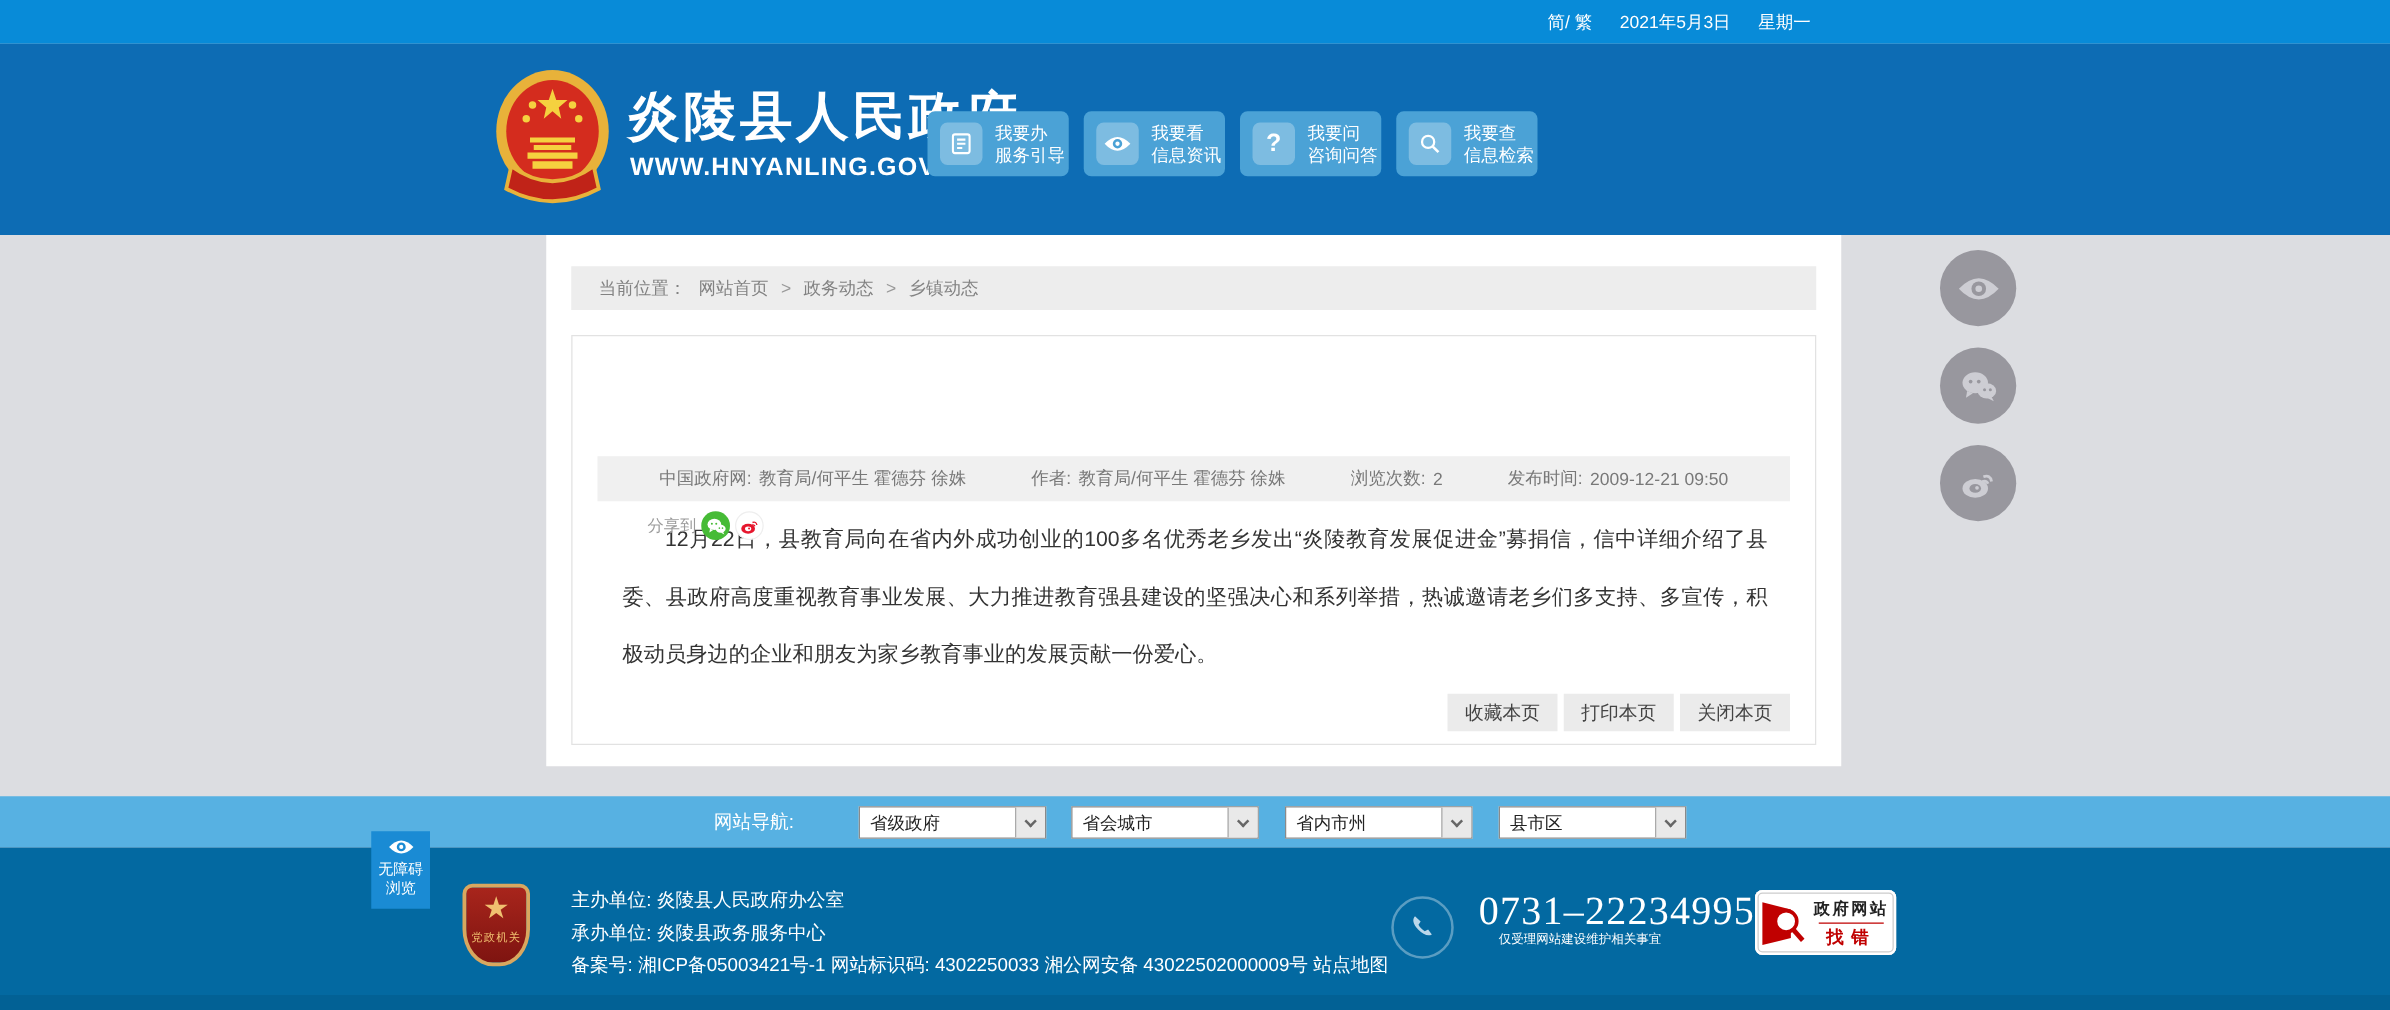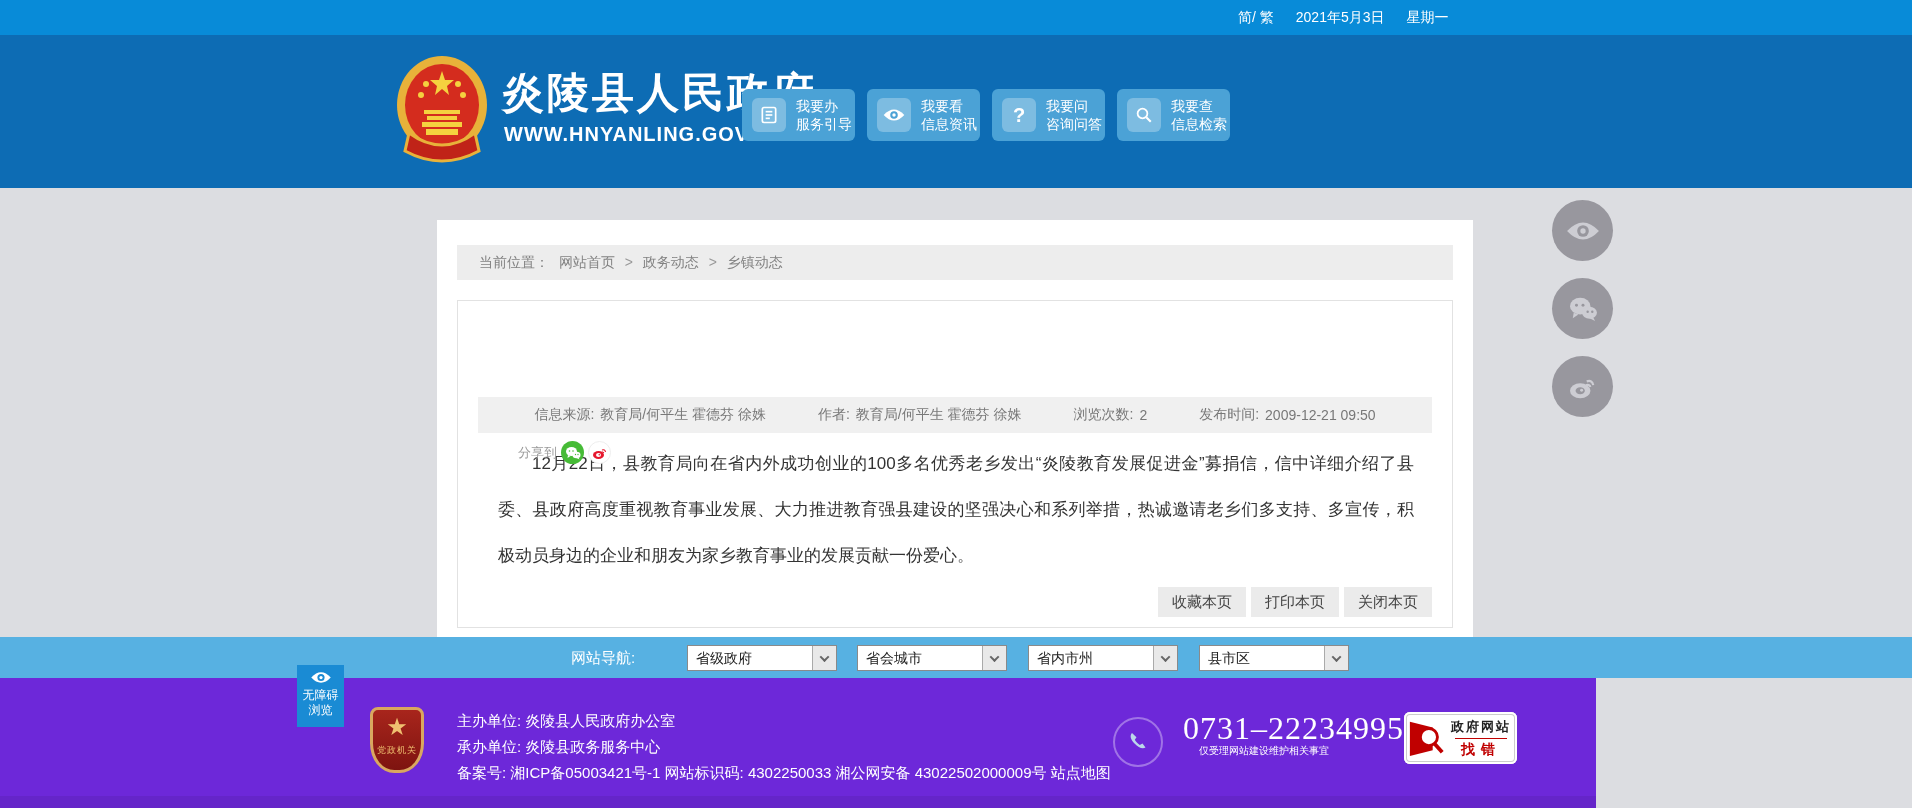--- a/index.html
+++ b/index.html
@@ -21,21 +21,21 @@
   .qbtn { width:113px; height:52px; background:#4BA2D6; border-radius:6px; display:flex; align-items:center; padding-left:10px; gap:10px; cursor:pointer; }
   .qicon { width:34px; height:34px; background:rgba(255,255,255,0.28); border-radius:6px; display:flex; align-items:center; justify-content:center; color:#fff; font-size:20px; font-weight:bold; flex:0 0 auto; }
   .qtext { color:#fff; font-size:14px; line-height:18px; white-space:nowrap; }
   .searchbox { position:absolute; left:1248px; top:62px; display:flex; }
   .searchbox input { width:185px; height:31px; border:none; outline:none; border-radius:16px 0 0 16px; padding-left:16px; font-size:13px; color:#555; background:#fff; }
   .searchbox input::placeholder { color:#c0c0c0; }
   .search-btn { width:110px; height:31px; background:#4BA2D6; color:#fff; font-size:16px; border:none; border-radius:0 3px 3px 0; cursor:pointer; letter-spacing:1px; }
 
   
   .main { position:absolute; left:0; top:188px; width:1912px; height:449px; background:#DCDDE1; }
-  .panel { position:absolute; left:437px; top:0; width:1036px; height:425px; background:#fff;margin-top:32px; }
+  .panel { position:absolute; left:437px; top:0; width:1036px; height:425px; background:#fff; }
   .crumb { position:absolute; left:20px; top:25px; width:996px; height:35px; background:#EDEDED; color:#828282; font-size:14px; line-height:35px; padding-left:22px; }
   .crumb span { margin-right:6px; }
   .crumb .sep { color:#999; }
   .artbox { position:absolute; left:20px; top:80px; width:996px; height:328px; border:1px solid #E2E2E2; background:#fff; }
   .art-title { position:absolute; left:0; top:32px; width:100%; text-align:center; color:#1C70BA; font-size:27px; font-weight:bold; letter-spacing:1px; }
   .metabar { position:absolute; left:20px; top:96px; width:954px; height:36px; background:#F0F0F0; display:flex; justify-content:center; align-items:center; gap:6px; color:#787878; font-size:14px; }
   .metabar .gap { width:40px; }
   .share { position:absolute; left:60px; top:140px; display:flex; align-items:center; gap:4px; z-index:3; }
   .share .share-label { color:#9a9a9a; font-size:13px; }
   .sicon { width:23px; height:23px; border-radius:50%; display:flex; align-items:center; justify-content:center; cursor:pointer; }
@@ -50,21 +50,21 @@
   .fbtn { width:61px; height:61px; border-radius:50%; background:#98979E; margin-bottom:17px; display:flex; align-items:center; justify-content:center; cursor:pointer; }
 
   
   .navbar { position:absolute; left:0; top:637px; width:1912px; height:41px; background:#57B1E2; }
   .nav-label { position:absolute; left:571px; top:0; line-height:41px; color:#fff; font-size:15px; }
   .sel { position:absolute; top:8px; width:150px; height:26px; background:#fff; border:1px solid #8a8a8a; font-size:14px; color:#222; line-height:24px; padding-left:8px; cursor:pointer; }
   .sel .arrow { position:absolute; right:0; top:0; width:24px; height:24px; background:#E9E9E9; border-left:1px solid #aaa; display:flex; align-items:center; justify-content:center; }
   .sel .chev { width:7px; height:7px; border-right:2px solid #666; border-bottom:2px solid #666; transform:rotate(45deg) translate(-1px,-1px); }
 
   
-  .footer { position:absolute; left:0; top:678px; width:1596px; height:130px; background:#6d28d9; color:#fff;padding-left:20px; }
+  .footer { position:absolute; left:0; top:678px; width:1912px; height:130px; background:#0369a1; color:#fff;padding-left:20px; }
   .footer .strip { position:absolute; left:0; bottom:0; width:100%; height:12px; background:rgba(0,0,0,0.07); }
   .access { position:absolute; left:297px; top:-13px; width:47px; height:62px; background:#1A8BD4; text-align:center; color:#fff; font-size:12px; line-height:15px; cursor:pointer; padding-top:6px; z-index:5; }
   .gov-badge { position:absolute; left:370px; top:29px; width:54px; height:66px; background:linear-gradient(#A8251C,#7E1410); border:3px solid #D9A75F; border-radius:8px 8px 45% 45%; text-align:center; color:#F0C070; }
   .gov-badge .star { font-size:24px; line-height:34px; display:block; }
   .gov-badge .btxt { font-size:9px; letter-spacing:1px; display:block; }
   .ftext { position:absolute; left:457px; top:30px; font-size:15px; line-height:26px; }
   .phone-circle { position:absolute; left:1113px; top:39px; width:50px; height:50px; border:2px solid rgba(255,255,255,0.35); border-radius:50%; display:flex; align-items:center; justify-content:center; }
   .phone-num { position:absolute; left:1183px; top:32px; font-family:"Liberation Serif","DejaVu Serif",serif; font-size:32px; font-weight:normal; letter-spacing:1px; }
   .phone-note { position:absolute; left:1183px; top:66px; font-size:10px;margin-left:16px; }
   .errbadge { position:absolute; left:1404px; top:34px; width:113px; height:52px; background:#fff; border-radius:6px; box-shadow:inset 0 0 0 2px #fff, inset 0 0 0 3px #ccc; display:flex; align-items:center; padding:4px 6px 4px 4px; gap:5px; cursor:pointer; }
@@ -149,21 +149,21 @@
       <span>网站首页</span>
       <span class="sep">&gt;</span>
       <span>政务动态</span>
       <span class="sep">&gt;</span>
       <span>乡镇动态</span>
     </div>
 
     <div class="artbox">
 
       <div class="metabar">
-        <span>信息来源:</span>
+        <span>中国政府网:</span>
         <span>教育局/何平生 霍德芬 徐姝</span>
         <span class="gap"></span>
         <span>作者:</span>
         <span>教育局/何平生 霍德芬 徐姝</span>
         <span class="gap"></span>
         <span>浏览次数:</span>
         <span>2</span>
         <span class="gap"></span>
         <span>发布时间:</span>
         <span>2009-12-21 09:50</span>

